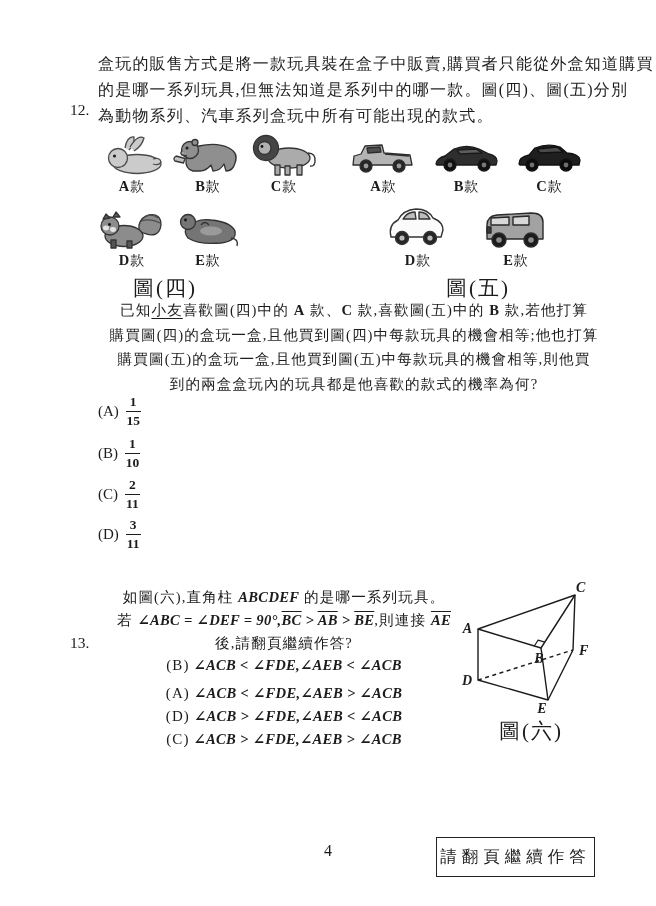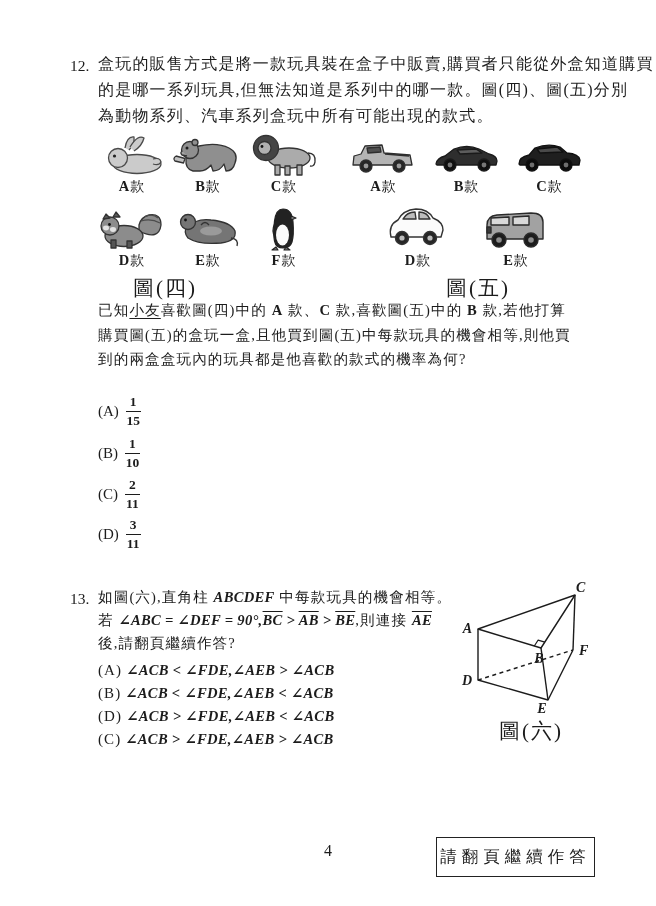--- a/index.html
+++ b/index.html
@@ -1,21 +1,21 @@
 <!DOCTYPE html>
 <html><head>
 <meta charset="utf-8">
 <style>
   html,body{margin:0;padding:0;background:#e8e8e8;}
   .page{position:relative;width:656px;height:906px;background:#ffffff;margin:0 auto;
         font-family:"Liberation Serif","DejaVu Serif",serif;color:#1c1c1c;overflow:hidden;}
   .abs{position:absolute;}
   .cjk{font-size:16px;letter-spacing:1.2px;line-height:26px;white-space:nowrap;}
-  .cjk2{font-size:14.6px;letter-spacing:1.1px;line-height:24.5px;white-space:nowrap;}
-  .qnum{font-size:15.5px;}
+  .cjk2{font-size:14.6px;letter-spacing:1.1px;line-height:24.5px;white-space:nowrap;text-align:center;}
+  .qnum{font-size:15.5px;margin-top:44px;}
   .u{text-decoration:underline;text-underline-offset:3px;}
   .m{font-weight:bold;font-style:italic;font-family:"Liberation Serif","DejaVu Serif",serif;letter-spacing:0.3px;}
   .ol{text-decoration:overline;}
   .fig-row{display:flex;align-items:center;}
   .fig-cell{display:flex;flex-direction:column;align-items:center;}
   .fig-cell .art{display:flex;align-items:flex-end;justify-content:center;}
   .fig-label{font-size:14px;letter-spacing:1px;line-height:16px;margin-top:1px;white-space:nowrap;}
   .fig-label b{font-size:14.5px;}
   .fig-cap{font-size:21px;letter-spacing:2px;text-align:center;white-space:nowrap;}
   .opt12{display:flex;align-items:center;gap:7px;height:30px;}
@@ -123,34 +123,20 @@
             <circle cx="15" cy="15" r="7.5" fill="#757575"></circle>
             <ellipse cx="38" cy="24" rx="11" ry="4.5" fill="#9a9a9a" stroke="none"></ellipse>
             <path d="M58 31 q8 1 6 8" fill="none"></path>
                 <path d="M28 18 q4 -5 8 0" fill="none"></path>
             <circle cx="12.5" cy="13" r="1.4" fill="#111" stroke="none"></circle>
           </g>
             </svg>
         </div>
         <div class="fig-label"><b>E</b><span>款</span></div>
       </div>
-      <div class="fig-cell" style="width:76px;">
-        <div class="art" style="height:52px;">
-          <svg viewBox="0 0 70 44" width="70" height="44">
-              <g stroke="#222" stroke-width="1.2" stroke-linejoin="round">
-            <path d="M34 2 Q43 2 44 15 Q45 28 43 35 Q41 41 34 41 Q27 41 25.5 34 Q24 27 25.5 14 Q27 2 34 2 Z" fill="#222"></path>
-            <ellipse cx="33.5" cy="28" rx="6.5" ry="10.5" fill="#fafafa" stroke="none"></ellipse>
-            <path d="M42 9 l5 2 -5 2 Z" fill="#888"></path>
-            <path d="M26 16 Q22 24 26 30" fill="none"></path>
-            <path d="M27 40 l-4 3 6 0 Z M37 40 l4 3 -6 0 Z" fill="#777"></path>
-          </g>
-            </svg>
-        </div>
-        <div class="fig-label"><b>F</b><span>款</span></div>
-      </div>
     </div>
   </div>
   <div class="abs fig-cap" style="left:118px;top:274px;width:94px;">圖(四)</div>
 
   <div class="abs" style="left:342px;top:133px;width:250px;">
     <div class="fig-row">
       <div class="fig-cell" style="width:83px;">
         <div class="art" style="height:44px;">
           <svg viewBox="0 0 70 40" width="70" height="40">
               <g stroke="#2e2e2e" stroke-width="1.3" stroke-linejoin="round">
@@ -230,20 +216,21 @@
             </svg>
         </div>
         <div class="fig-label"><b>E</b><span>款</span></div>
       </div>
     </div>
   </div>
   <div class="abs fig-cap" style="left:431px;top:274px;width:94px;">圖(五)</div>
 
   <div class="abs cjk2" style="left:98px;top:298px;width:512px;">
     <div class="q13line"><span>已知</span><span class="u">小友</span><span>喜歡圖(四)中的 </span><b>A</b><span> 款、</span><b>C</b><span> 款,喜歡圖(五)中的 </span><b>B</b><span> 款,若他打算</span></div>
+    <div>購買圖(四)的盒玩一盒,且他買到圖(四)中每款玩具的機會相等;他也打算</div>
     <div>購買圖(五)的盒玩一盒,且他買到圖(五)中每款玩具的機會相等,則他買</div>
     <div>到的兩盒盒玩內的玩具都是他喜歡的款式的機率為何?</div>
   </div>
 
   <div class="abs opt12" style="left:98px;top:396px;">
     <span class="opt-label">(A)</span>
     <span class="frac">
         <span class="num">1</span>
         <span class="den">15</span>
       </span>
@@ -265,25 +252,25 @@
   <div class="abs opt12" style="left:98px;top:519px;">
     <span class="opt-label">(D)</span>
     <span class="frac">
         <span class="num">3</span>
         <span class="den">11</span>
       </span>
   </div>
 
   <div class="abs qnum" style="left:70px;top:590px;">13.</div>
   <div class="abs cjk2" style="left:98px;top:586px;width:372px;line-height:22.8px;">
-    <div class="q13line"><span>如圖(六),直角柱 </span><span class="m">ABCDEF</span><span> 中每款玩具的機會相等。</span></div>
+    <div class="q13line"><span>如圖(六),直角柱 </span><span class="m">ABCDEF</span><span> 的是哪一系列玩具。</span></div>
     <div class="q13line"><span>若 </span><span class="m">∠ABC = ∠DEF = 90°,</span><span class="m ol">BC</span><span class="m"> &gt; </span><span class="m ol">AB</span><span class="m"> &gt; </span><span class="m ol">BE</span><span>,則連接 </span><span class="m ol">AE</span></div>
     <div class="q13line">後,請翻頁繼續作答?</div>
+    <div class="q13opt"><span class="opt-label">(B)</span><span class="m">∠ACB &lt; ∠FDE,∠AEB &lt; ∠ACB</span></div>
     <div class="q13opt" style="margin-top:5px;"><span class="opt-label">(A)</span><span class="m">∠ACB &lt; ∠FDE,∠AEB &gt; ∠ACB</span></div>
-    <div class="q13opt"><span class="opt-label">(B)</span><span class="m">∠ACB &lt; ∠FDE,∠AEB &lt; ∠ACB</span></div>
     <div class="q13opt"><span class="opt-label">(D)</span><span class="m">∠ACB &gt; ∠FDE,∠AEB &lt; ∠ACB</span></div>
     <div class="q13opt"><span class="opt-label">(C)</span><span class="m">∠ACB &gt; ∠FDE,∠AEB &gt; ∠ACB</span></div>
   </div>
 
   <div class="abs" style="left:450px;top:580px;">
     <svg viewBox="0 0 156 136" width="156" height="136">
       <g stroke="#1c1c1c" stroke-width="1.4" fill="none" stroke-linejoin="round">
         <path d="M28 49 L125 15 L91 68 Z"></path>
         <path d="M125 15 L123 70"></path>
         <path d="M28 49 L28 100 L98 120 L123 70"></path>

